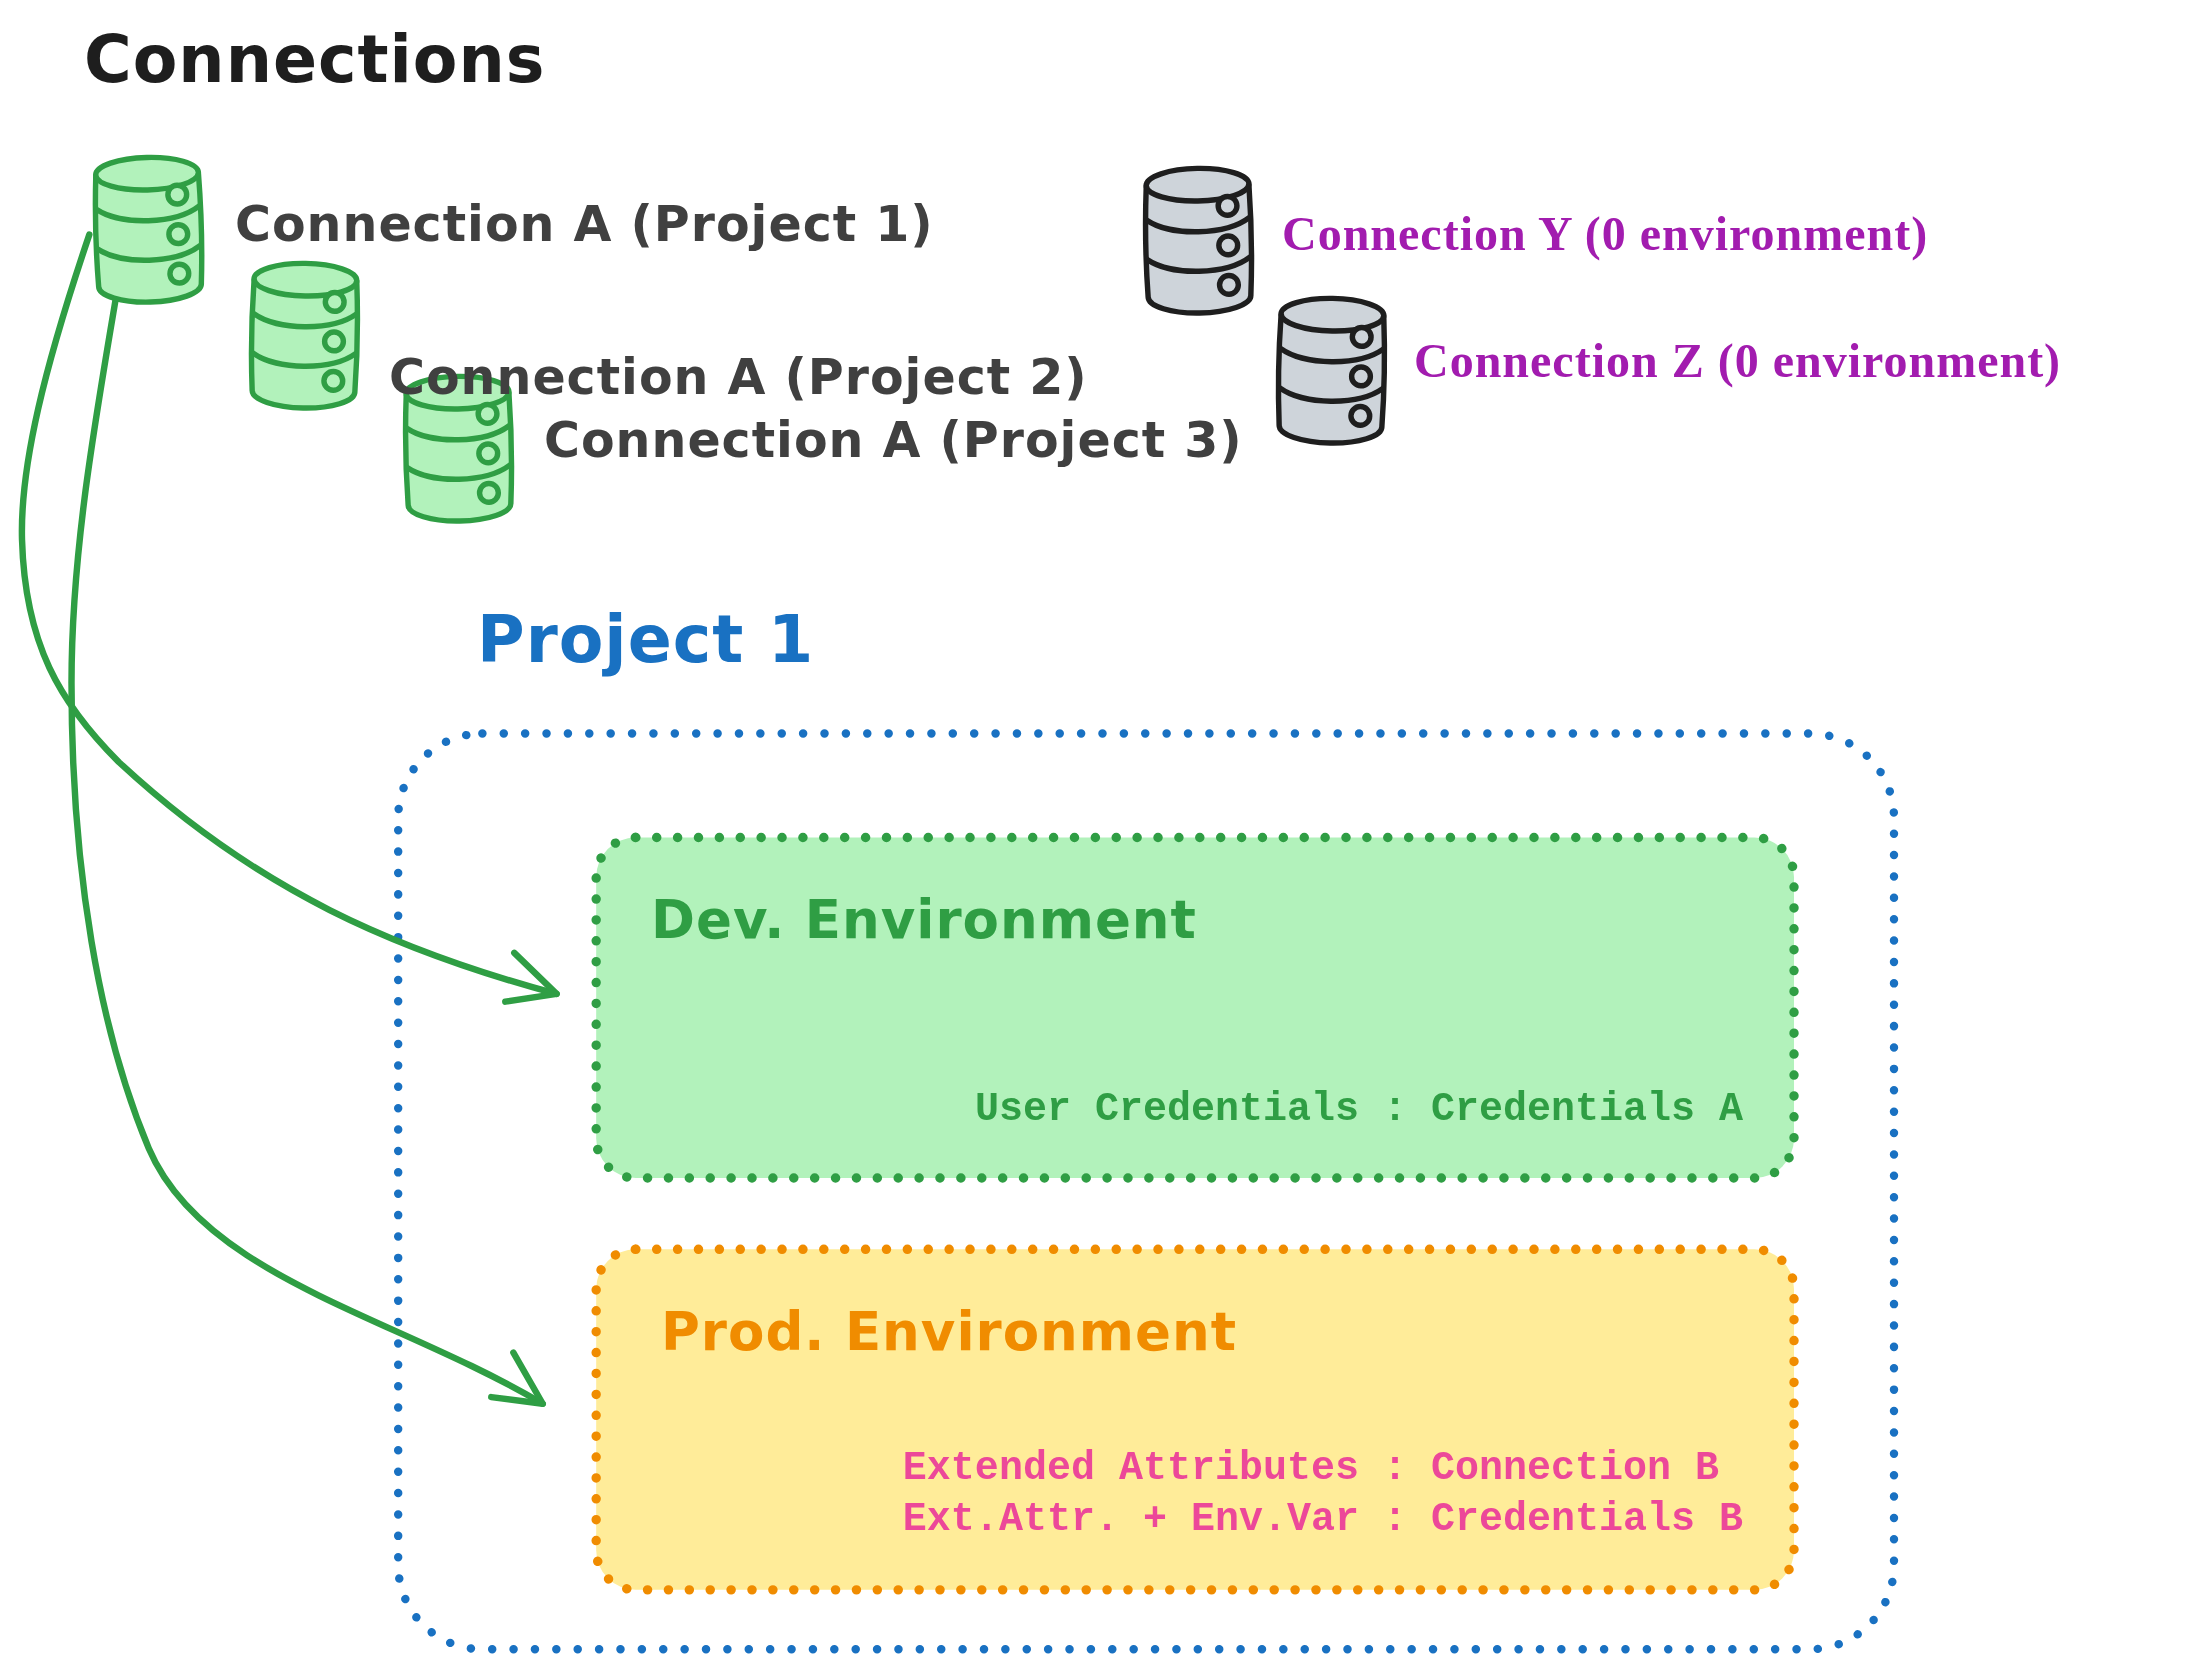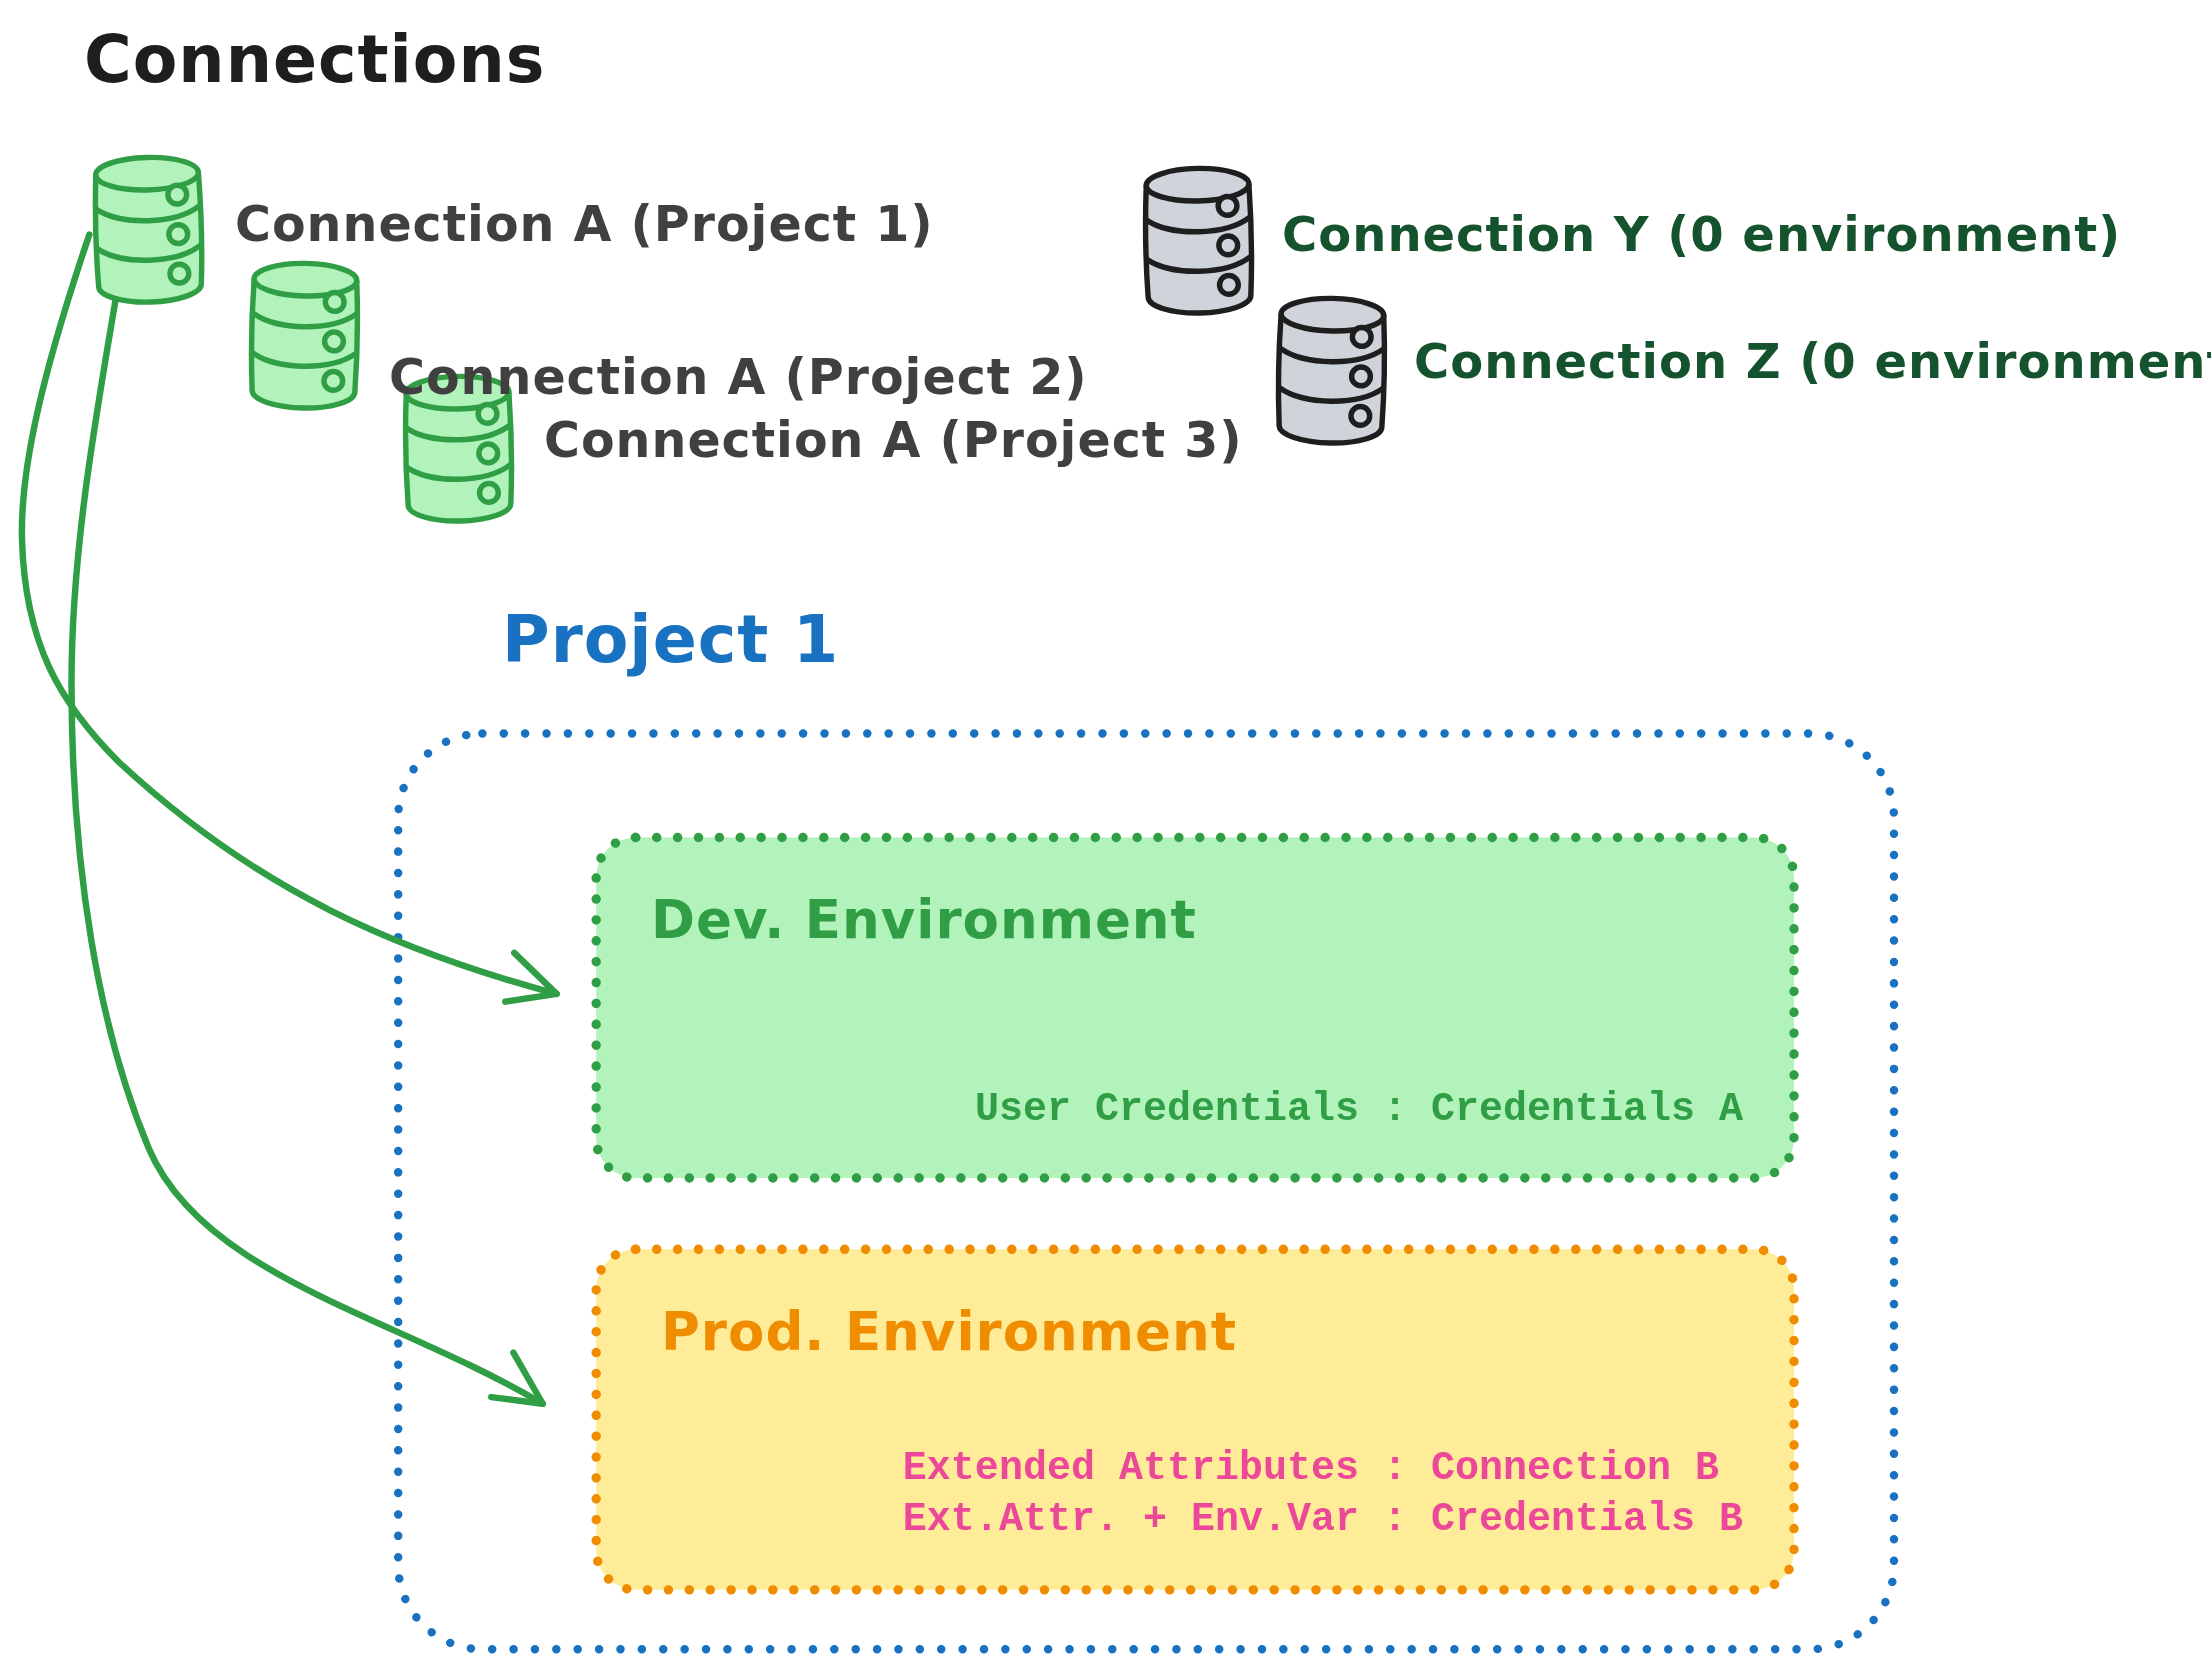--- a/index.html
+++ b/index.html
@@ -8,23 +8,23 @@
     width:2212px;height:1674px;
     background:#ffffff;
     overflow:hidden;
     font-family:"DejaVu Sans",sans-serif;
     border-radius:27px;
   }
   .abs{position:absolute;}
   svg.layer{position:absolute;left:0;top:0;width:2212px;height:1674px;}
   .label{position:absolute;white-space:nowrap;font-weight:700;letter-spacing:1px;}
   .title{font-size:65px;color:#1e1e1e;}
-  .project-title{font-size:65px;color:#1971c2;margin-left:25px;}
+  .project-title{font-size:65px;color:#1971c2;}
   .conn-green{font-size:49px;color:#404040;}
-  .conn-dark{font-size:48px;color:#14532d;}
+  .conn-dark{font-size:48px;color:#a21caf;font-family:Liberation Serif, serif;}
   .env-title-dev{font-size:53px;color:#2f9e44;}
   .env-title-prod{font-size:53px;color:#f08c00;}
   .mono{
     font-family:"Liberation Mono","DejaVu Sans Mono",monospace;
     font-weight:700;font-size:40px;letter-spacing:0;
   }
   .cred-dev{color:#2f9e44;}
   .cred-prod{color:#ec4899;line-height:51px;}
   .db{position:absolute;width:119px;height:158px;}
   .db svg{width:100%;height:100%;overflow:visible;}

